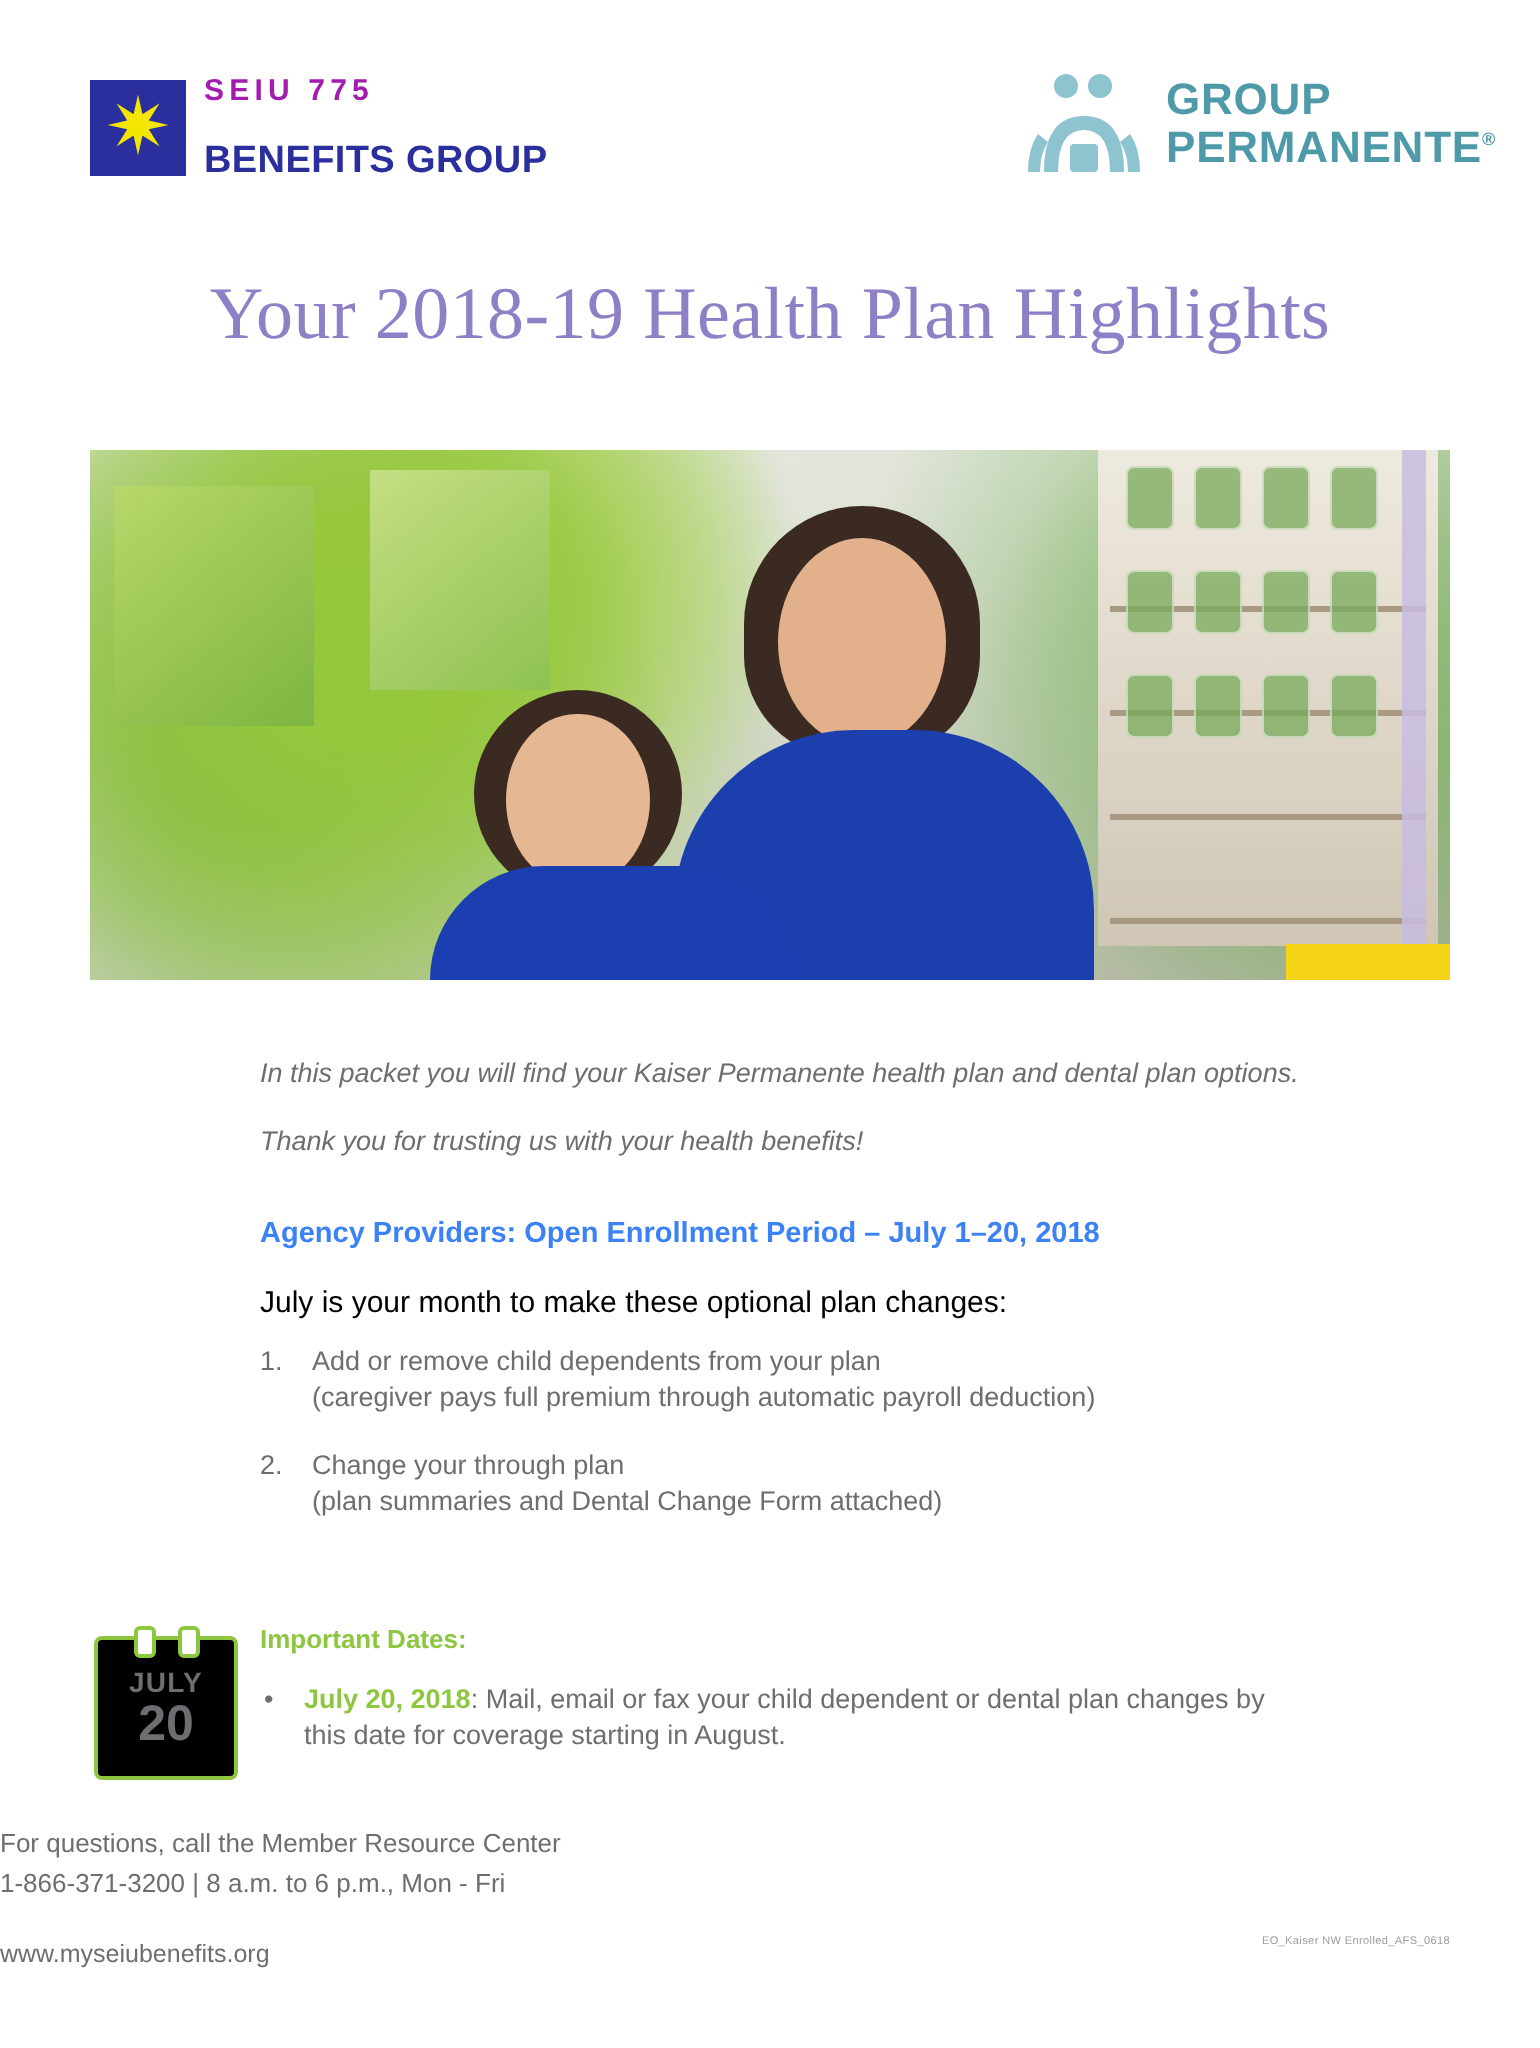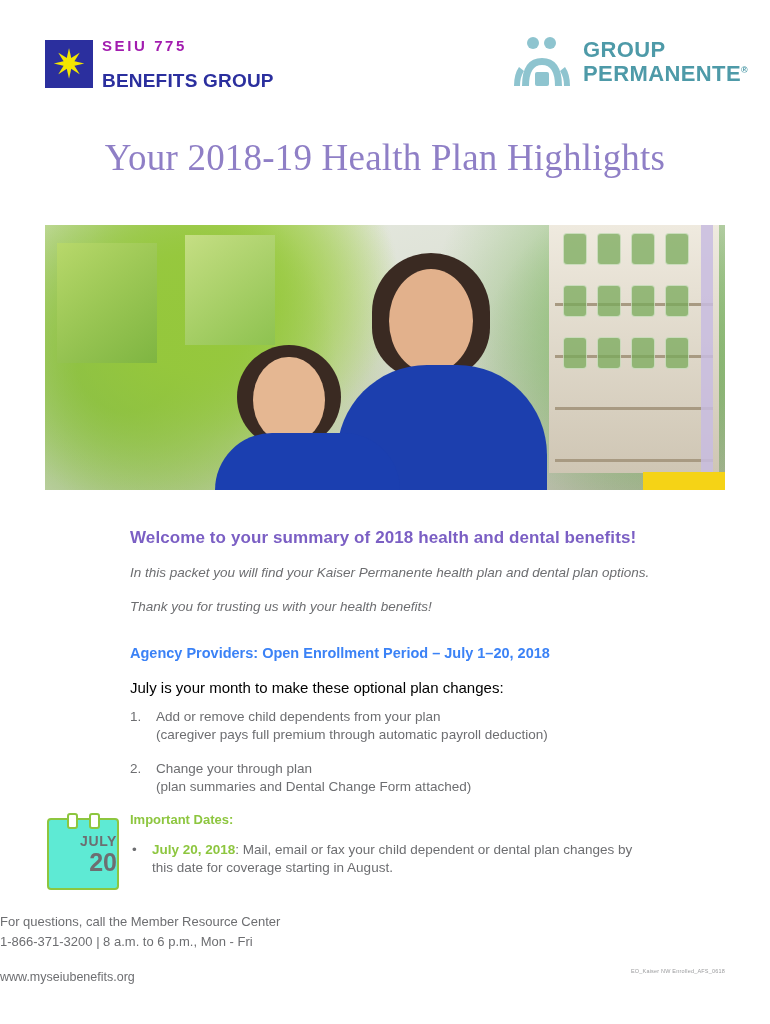--- a/index.html
+++ b/index.html
@@ -305,22 +305,22 @@
   }
 
   .calendar {
     position: absolute;
     left: 47px;
     top: 818px;
     width: 68px;
     height: 68px;
     border: 2px solid #8dc63f;
     border-radius: 4px;
-    background: #5eead4;
-    text-align: right;
+    background: #000000;
+    text-align: center;
   }
   .calendar .rings {
     position: absolute;
     top: -7px;
     left: 0;
     width: 100%;
     display: flex;
     justify-content: space-around;
     padding: 0 12px;
     box-sizing: border-box;
@@ -439,21 +439,20 @@
   <div class="hero-girl">
     <div class="hair"></div>
       <div class="face"></div>
       <div class="body"></div>
   </div>
   <div class="hero-lav"></div>
   <div class="hero-yellow"></div>
 </div>
 
 <div class="content">
-  <h2 class="welcome-heading">Welcome to your summary of 2018 health and dental benefits!</h2>
   <p class="para">In this packet you will find your Kaiser Permanente health plan and dental plan options.</p>
   <p class="para">Thank you for trusting us with your health benefits!</p>
 
   <h3 class="agency-heading">Agency Providers: Open Enrollment Period – July 1–20, 2018</h3>
   <p class="list-intro">July is your month to make these optional plan changes:</p>
 
   <ol class="plan-list">
     <li>
       <span class="num">1.</span>
       <span>Add or remove child dependents from your plan</span><br>

